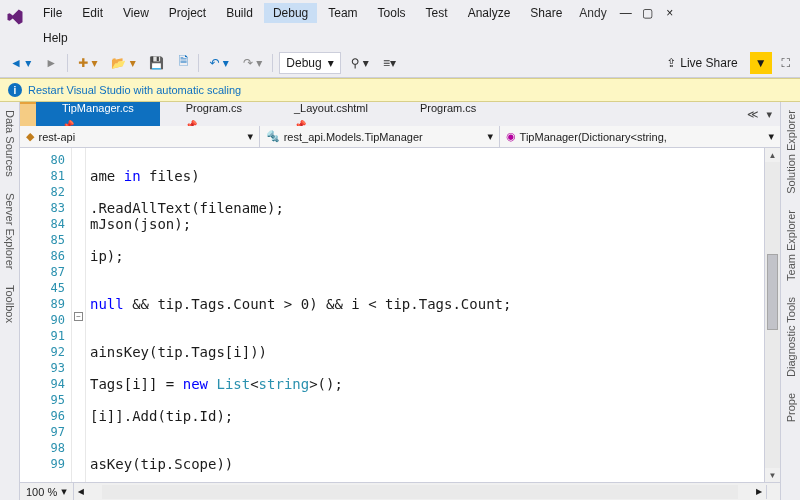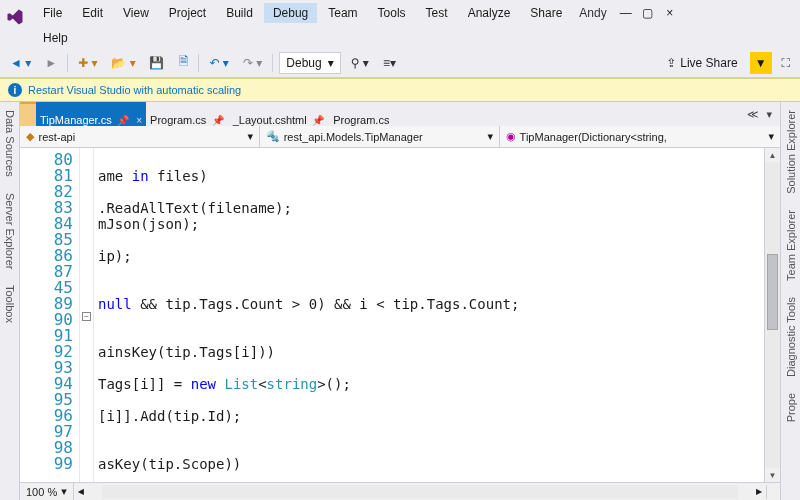--- a/index.html
+++ b/index.html
@@ -35,37 +35,37 @@
 .sidetab-col { width: 20px; background: #eeeef2; display: flex; flex-direction: column; align-items: center; border-right: 1px solid #cccedb; }
 .sidetab-col.right { border-right: none; border-left: 1px solid #cccedb; }
 .sidetab { writing-mode: vertical-rl; padding: 8px 2px; color: #555; cursor: default; font-size: 11px; }
 .sidetab.right { transform: rotate(180deg); }
 
 .editor { flex: 1; display: flex; flex-direction: column; background: #fff; min-width: 0; }
 
 
 .doctabs { display: flex; align-items: center; background: #eeeef2; height: 24px; }
 .tab-group-marker { width: 16px; background: #f5cc84; height: 24px; border-top: 2px solid #e6a23c; }
-.doctab { display: flex; align-items: flex-end; height: 24px; padding: 0 4px; gap: 6px; cursor: default; font-size: 11px; }
+.doctab { display: flex; align-items: flex-start; height: 24px; padding: 0 26px; gap: 6px; cursor: default; font-size: 11px; flex-direction: column; }
 .doctab.active { background: #0e70c0; color: #fff; }
 .pin { font-size: 10px; }
 .tab-x { font-size: 10px; opacity: 0.8; }
 .tab-overflow { margin-left: auto; display: flex; gap: 4px; padding-right: 6px; }
 .tab-overflow span { cursor: default; font-size: 11px; color: #444; padding: 0 2px; }
 
 
 .navrow { display: flex; height: 22px; border-bottom: 1px solid #cccedb; }
 .navdd { display: flex; align-items: center; gap: 4px; padding: 0 6px; border-right: 1px solid #cccedb; cursor: default; font-size: 11px; background: #f6f6f6; overflow: hidden; white-space: nowrap; }
 .navdd:last-child { border-right: none; }
 .sym { color: #c27e1d; }
 .sym.pink { color: #b4009e; }
 
 
 .codewrap { flex: 1; display: flex; min-height: 0; position: relative; }
-.gutter { width: 60px; background: #fff; text-align: right; color: #2b91af; font-family: Consolas, monospace; font-size: 16px; padding: 4px 6px 4px 0; border-right: 1px solid #e8e8e8; overflow: hidden; }
+.gutter { width: 52px; background: #fff; text-align: right; color: #2b91af; font-family: Consolas, monospace; font-size: 12px; padding: 4px 6px 4px 0; border-right: 1px solid #e8e8e8; overflow: hidden; }
 .gutter div { height: 16px; line-height: 16px; }
 .foldcol { width: 14px; background: #fff; border-right: 1px solid #e8e8e8; position: relative; }
 .foldbox { position: absolute; left: 2px; width: 9px; height: 9px; border: 1px solid #888; background: #fff; font-size: 8px; text-align: center; line-height: 7px; color: #555; cursor: default; }
 .code { flex: 1; font-family: Consolas, monospace; font-size: 14px; padding: 4px 0 4px 4px; overflow: hidden; white-space: pre; }
 .code div { height: 16px; line-height: 16px; }
 .kw { color: #0000ff; }
 .type { color: #2b91af; }
 .rscroll { width: 16px; background: #f0f0f0; border-left: 1px solid #cccedb; display: flex; flex-direction: column; }
 .rscroll .up, .rscroll .down { height: 14px; display: flex; align-items: center; justify-content: center; font-size: 8px; color: #555; cursor: default; }
 .rscroll .track { flex: 1; position: relative; background: #eaeaea; }

